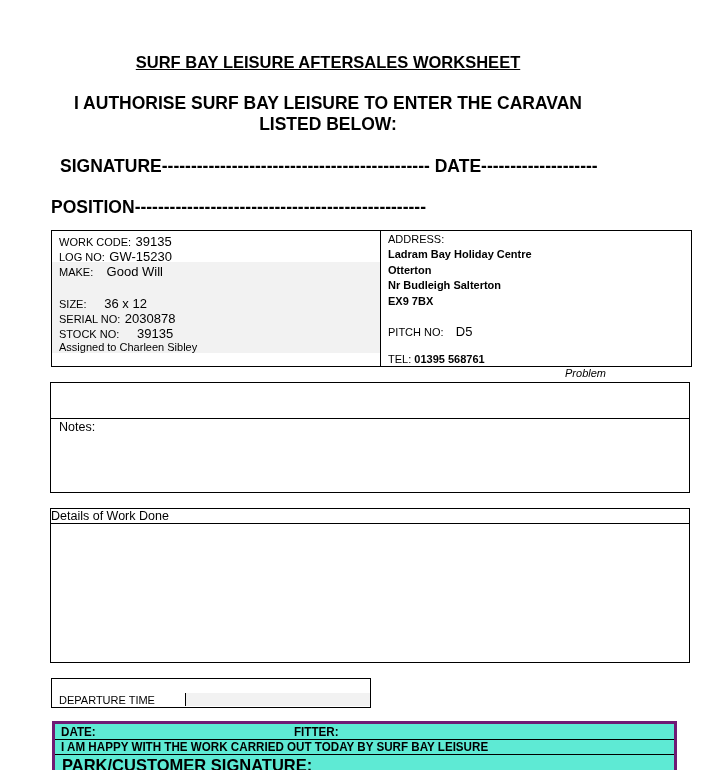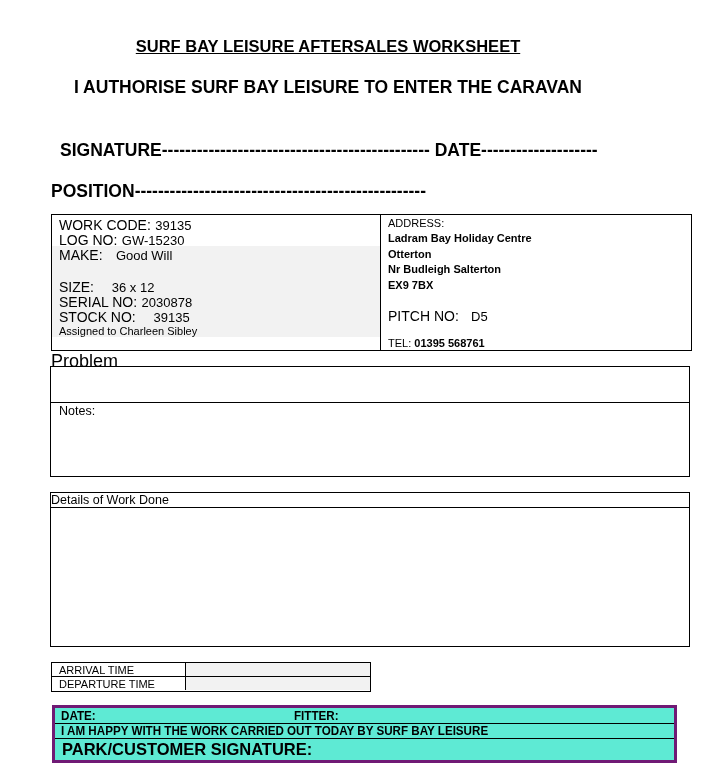--- a/index.html
+++ b/index.html
@@ -1,43 +1,43 @@
 <!DOCTYPE html>
 <html><head>
 <meta charset="utf-8">
 <style>
   html, body { margin: 0; padding: 0; background: #ffffff; }
   body {
     width: 718px; height: 770px; position: relative; overflow: hidden;
     font-family: "Liberation Sans", sans-serif; color: #000;
   }
-  .abs { position: absolute; }
+  .abs { position: absolute; margin-top: 16px; }
   .title {
     left: 0; width: 656px; top: 37px; text-align: center;
     font-size: 16.5px; font-weight: bold; text-decoration: underline;
   }
   .auth {
     left: 0; width: 656px; top: 77px; text-align: center;
     font-size: 17.5px; font-weight: bold; line-height: 21px;
   }
   .sig-line { left: 60px; top: 140px; font-size: 17.5px; font-weight: bold; white-space: nowrap; }
   .pos-line { left: 51px; top: 181px; font-size: 17.5px; font-weight: bold; white-space: nowrap; }
 
   
   .info-box { left: 51px; top: 214px; width: 639px; height: 135px; border: 1px solid #000; }
   .info-left { position: absolute; left: 0; top: 0; width: 328px; height: 135px; border-right: 1px solid #000; }
   .info-right { position: absolute; left: 329px; top: 0; width: 310px; height: 135px; }
   .shade { position: absolute; left: 0; top: 31px; width: 328px; height: 91px; background: #f2f2f2; }
   .row { position: absolute; left: 7px; white-space: nowrap; }
-  .lbl { font-size: 14px; text-transform: uppercase; }
+  .lbl { font-size: 11px; text-transform: uppercase; }
   .val { font-size: 13px; }
   .sm { font-size: 11px; }
   .addr { position: absolute; left: 7px; font-size: 11px; font-weight: bold; white-space: nowrap; }
 
-  .problem-title { left: 51px; width: 555px; top: 351px; text-align: left; font-size: 18px; font-family: "Liberation Sans", sans-serif; }
+  .problem-title { left: 51px; width: 555px; top: 351px; text-align: right; font-size: 11px; font-family: "Liberation Sans", sans-serif; font-style: italic; }
   .problem-box { left: 50px; top: 366px; width: 638px; height: 109px; border: 1px solid #000; }
   .pb-row1 { position: absolute; left: 0; top: 0; width: 638px; height: 16px; border-bottom: 1px solid #000; }
   .pb-row2 { position: absolute; left: 0; top: 17px; width: 638px; height: 18px; border-bottom: 1px solid #000; }
   .pb-txt { position: absolute; left: 8px; font-size: 12.5px; white-space: nowrap; }
 
   .work-box { left: 50px; top: 492px; width: 638px; height: 153px; border: 1px solid #000; }
   .work-head { position: absolute; left: 0; top: 0; width: 638px; height: 14px; border-bottom: 1px solid #000; font-size: 12.5px; line-height: 15px; }
 
   .time-box { left: 51px; top: 662px; width: 318px; height: 28px; border: 1px solid #000; }
   .time-row { position: absolute; left: 0; width: 318px; height: 13px; }
@@ -48,20 +48,21 @@
   .sign-row { position: absolute; left: 0; width: 619px; white-space: nowrap; }
   .cond { font-size: 12.5px; font-weight: bold; transform: scaleX(0.93); transform-origin: left center; display: inline-block; }
 </style>
 </head>
 <body>
 
 <div class="abs title">SURF BAY LEISURE AFTERSALES WORKSHEET</div>
 
 <div class="abs auth">
   <div>I AUTHORISE SURF BAY LEISURE TO ENTER THE CARAVAN</div>
+  <div>LISTED BELOW:</div>
 </div>
 
 <div class="abs sig-line">
   <span>SIGNATURE</span><span>----------------------------------------------</span>
   <span>DATE</span><span>--------------------</span>
 </div>
 
 <div class="abs pos-line">
   <span>POSITION</span><span>--------------------------------------------------</span>
 </div>
@@ -122,24 +123,20 @@
   <div class="pb-txt" style="top:37px">Notes:</div>
   <div style="position:absolute; left:0; top:36px; width:638px; height:73px"></div>
 </div>
 
 <div class="abs work-box">
   <div class="work-head">Details of Work Done</div>
   <div style="position:absolute; left:0; top:15px; width:638px; height:138px; font-size:12.5px; padding:2px 8px; box-sizing:border-box"></div>
 </div>
 
 <div class="abs time-box">
-  <div class="time-row" style="top:0; border-bottom:1px solid #000">
-    <div class="time-lbl">ARRIVAL TIME</div>
-    <div class="time-val"></div>
-  </div>
   <div class="time-row" style="top:14px">
     <div class="time-lbl">DEPARTURE TIME</div>
     <div class="time-val"></div>
   </div>
 </div>
 
 <div class="abs sign-box">
   <div class="sign-row" style="top:0; height:15px; border-bottom:1px solid #000">
     <span class="cond" style="position:absolute; left:6px; top:1px">DATE:</span>
     <span class="cond" style="position:absolute; left:239px; top:1px">FITTER:</span>

